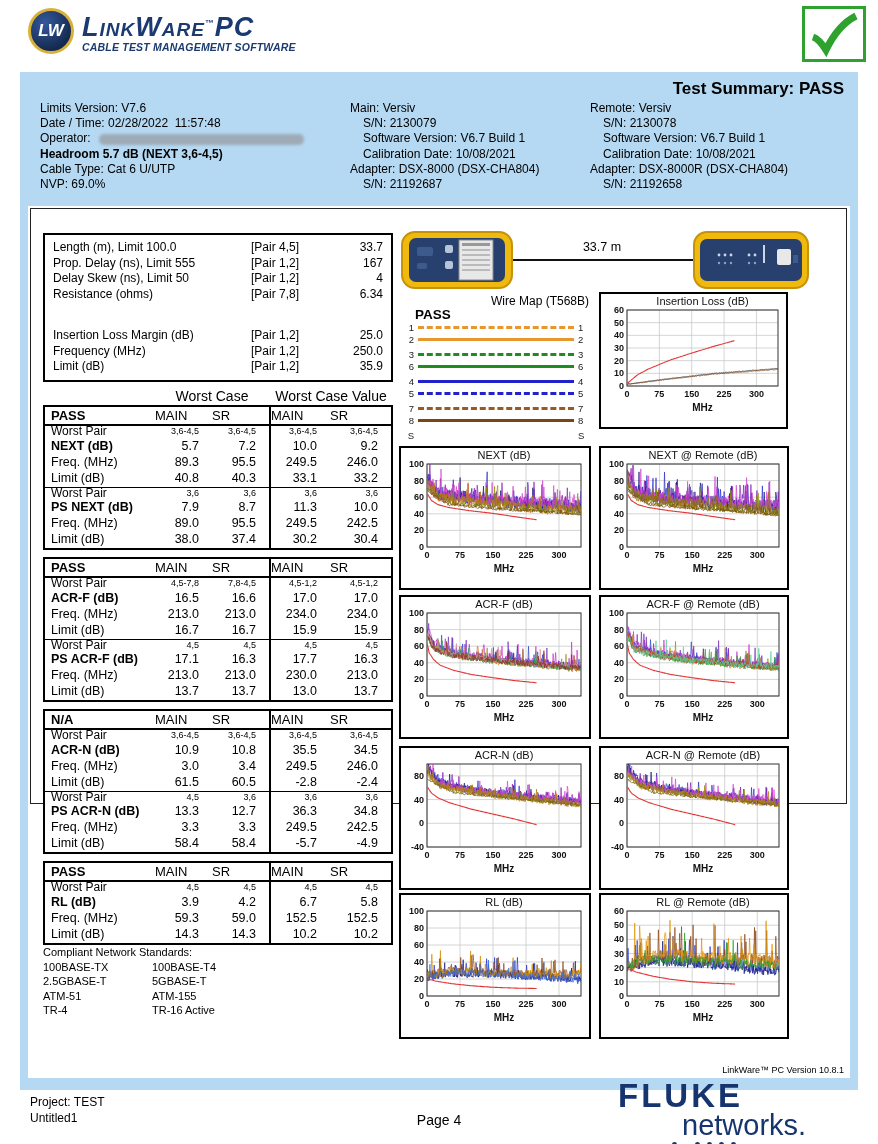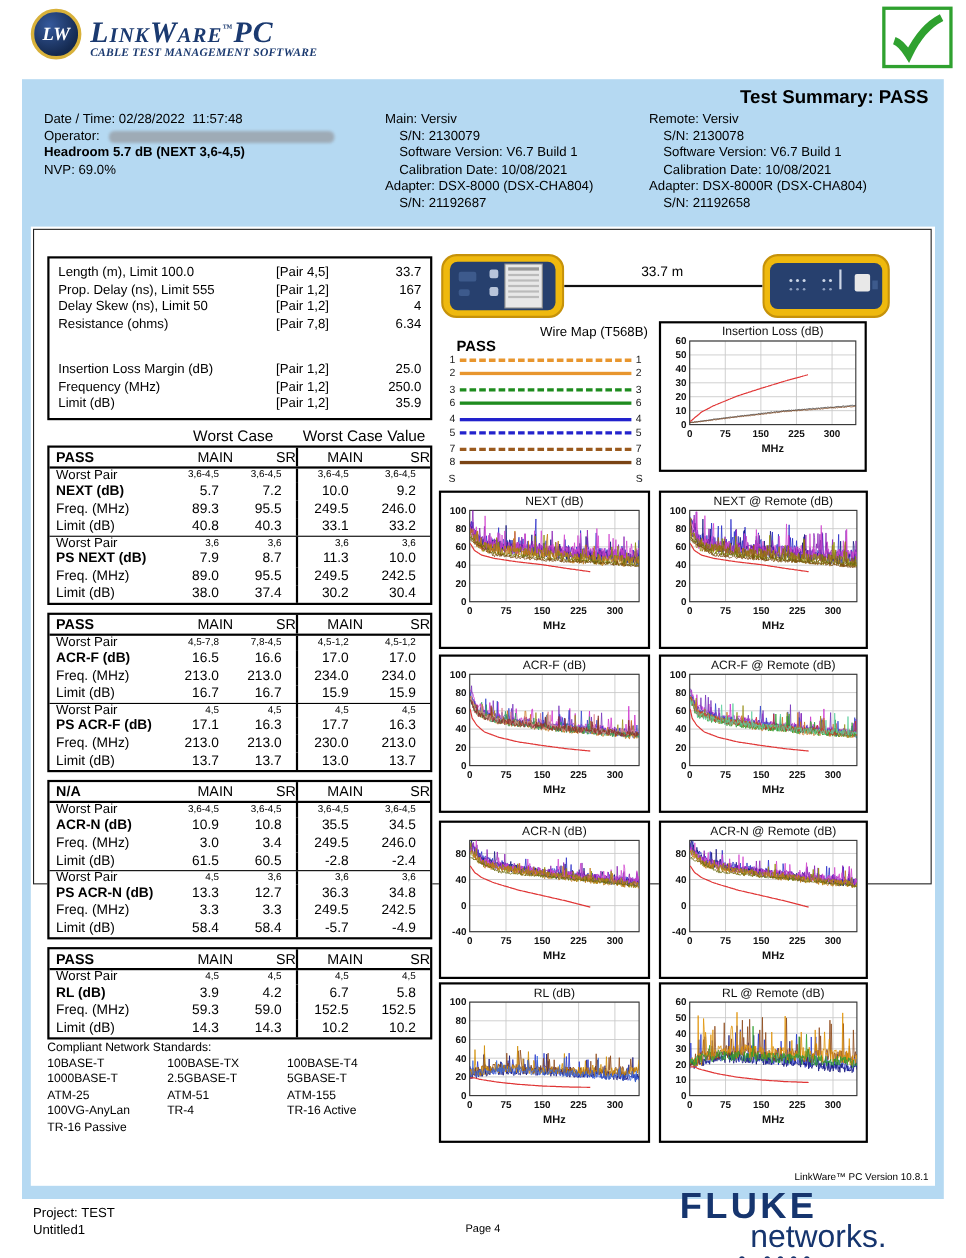--- a/index.html
+++ b/index.html
@@ -1,19 +1,19 @@
 <!DOCTYPE html>
 <html><head>
 <meta charset="utf-8">
 <style>
 *{margin:0;padding:0;box-sizing:border-box}
 body{background:#fff;font-family:"Liberation Sans",sans-serif;}
 .page{position:relative;width:878px;height:1144px;background:#fff;color:#000;overflow:hidden;}
 
-.lw-logo{position:absolute;left:28px;top:8px;display:flex;align-items:flex-end;font-family:Liberation Serif, serif;}
+.lw-logo{position:absolute;left:28px;top:8px;display:flex;align-items:center;}
 .lw-badge{width:46px;height:46px;border-radius:50%;background:radial-gradient(circle at 35% 30%,#35599c,#14294f 72%);border:3px solid #d8b13a;color:#fff;font-weight:bold;font-style:italic;font-size:17px;display:flex;align-items:center;justify-content:center;}
 .lw-text{margin-left:8px;color:#1b3a70;}
 .lw-name{font-size:27px;font-weight:bold;font-style:italic;font-variant:small-caps;letter-spacing:1px;line-height:27px;}
 .lw-tm{font-size:9px;vertical-align:super;font-style:normal;}
 .lw-tag{font-size:10.5px;font-weight:bold;font-style:italic;letter-spacing:.2px;}
 .check-box{position:absolute;right:12px;top:6px;width:64px;height:56px;border:3px solid #2fa12f;background:#fff;}
 
 .blue{position:absolute;left:20px;top:72px;width:838px;height:1018px;background:#b5d9f2;}
 .cable-id{position:absolute;left:20px;top:7px;font-size:17px;font-weight:bold;}
 .test-summary{position:absolute;right:14px;top:7px;font-size:17px;font-weight:bold;}
@@ -37,21 +37,21 @@
 .wch{position:absolute;top:179px;font-size:14px;text-align:center;}
 .wch.m{left:124px;width:114px;}
 .wch.v{left:238px;width:124px;}
 .sections{position:absolute;left:12px;top:196px;width:350px;}
 .sec{border:2px solid #000;margin-bottom:7px;background:#fff;}
 .srow{display:grid;grid-template-columns:110px 57px 57px 61px 61px;}
 .srow .c{text-align:right;padding-right:13px;}
 .srow .c.v0{border-left:2px solid #000;}
 .srow.head{border-bottom:2px solid #000;font-size:13px;height:19px;line-height:17px;}
 .srow.head .st{font-weight:bold;padding-left:6px;}
-.srow.head .c{text-align:right;padding-right:0;}
+.srow.head .c{text-align:left;padding-right:0;}
 .srow.wp{height:13px;line-height:11px;}
 .srow.wp .lb{padding-left:6px;font-size:12px;}
 .srow.wp .c{font-size:9px;}
 .srow.sep{border-top:1.5px solid #000;}
 .srow.dr{font-size:12.5px;height:16px;line-height:15px;}
 .srow.dr .lb{padding-left:6px;}
 .srow.dr .lb.bold{font-weight:bold;}
 
 .standards{position:absolute;left:12px;top:736px;width:356px;font-size:11px;line-height:14.5px;}
 .stcols{display:flex;}
@@ -66,21 +66,21 @@
 .wgroup{margin-bottom:4px;}
 .wrow{display:flex;align-items:center;height:11.5px;}
 .wpin{width:11px;font-size:9.5px;color:#222;}
 .wpin.l{text-align:right;}
 .wline{flex:1;margin:0 4px;border-top:3px solid;}
 .wline.dashed{border-top-style:dashed;}
 .wline.none{border-top:none;}
 .chart{position:absolute;border:2px solid #000;background:#fff;}
 
 .footer-left{position:absolute;left:30px;top:1094px;font-size:12px;line-height:16px;}
-.footer-page{position:absolute;left:0;top:1112px;width:100%;text-align:center;font-size:10px;}
+.footer-page{position:absolute;left:0;top:1112px;width:100%;text-align:center;font-size:14px;}
 .fluke{position:absolute;right:30px;top:1080px;color:#16356e;width:230px;}
 .fl-top{font-size:33px;font-weight:bold;letter-spacing:3px;line-height:31px;}
 .fl-bot{font-size:29px;margin-left:64px;line-height:28px;}
 .fl-dots{display:flex;gap:7px;margin-left:54px;margin-top:3px;align-items:center;}
 .fl-dots i{width:5px;height:5px;border-radius:50%;background:#16356e;}
 .fl-dots i.big-gap{background:transparent;width:4px;}
 </style>
 </head>
 <body>
 
@@ -95,23 +95,25 @@
   </div>
   <div class="check-box">
     <svg width="58" height="50" viewBox="0 0 58 50">
       <path d="M8 28 Q14 30 21 41 Q33 16 51 7" fill="none" stroke="#2fa12f" stroke-width="7" stroke-linecap="butt"></path>
     </svg>
   </div>
 
   <div class="blue">
     <div class="test-summary">Test Summary: PASS</div>
     <div class="hcol hleft">
+        <div class="hline"><span>Limits Version: V7.6</span></div>
         <div class="hline"><span>Date / Time: 02/28/2022  11:57:48</span></div>
         <div class="hline"><span>Operator:</span><span class="smudge"></span></div>
         <div class="hline b"><span>Headroom 5.7 dB (NEXT 3,6-4,5)</span></div>
+        <div class="hline"><span>Cable Type: Cat 6 U/UTP</span></div>
         <div class="hline"><span>NVP: 69.0%</span></div>
       </div>
     <div class="hcol hmain">
         <div class="hline"><span>Main: Versiv</span></div>
         <div class="hline ind"><span>S/N: 2130079</span></div>
         <div class="hline ind"><span>Software Version: V6.7 Build 1</span></div>
         <div class="hline ind"><span>Calibration Date: 10/08/2021</span></div>
         <div class="hline"><span>Adapter: DSX-8000 (DSX-CHA804)</span></div>
         <div class="hline ind"><span>S/N: 21192687</span></div>
       </div>
@@ -397,27 +399,20 @@
                 <span class="c">14.3</span>
                 <span class="c">14.3</span>
                 <span class="c v0">10.2</span>
                 <span class="c">10.2</span>
               </div>
             </div>
           </div>
         <div class="standards">
           <div>Compliant Network Standards:</div>
           <div class="stcols">
-              <div class="stcol0">
-                <div class="stline">10BASE-T</div>
-                <div class="stline">1000BASE-T</div>
-                <div class="stline">ATM-25</div>
-                <div class="stline">100VG-AnyLan</div>
-                <div class="stline">TR-16 Passive</div>
-              </div>
               <div class="stcol1">
                 <div class="stline">100BASE-TX</div>
                 <div class="stline">2.5GBASE-T</div>
                 <div class="stline">ATM-51</div>
                 <div class="stline">TR-4</div>
               </div>
               <div class="stcol2">
                 <div class="stline">100BASE-T4</div>
                 <div class="stline">5GBASE-T</div>
                 <div class="stline">ATM-155</div>

